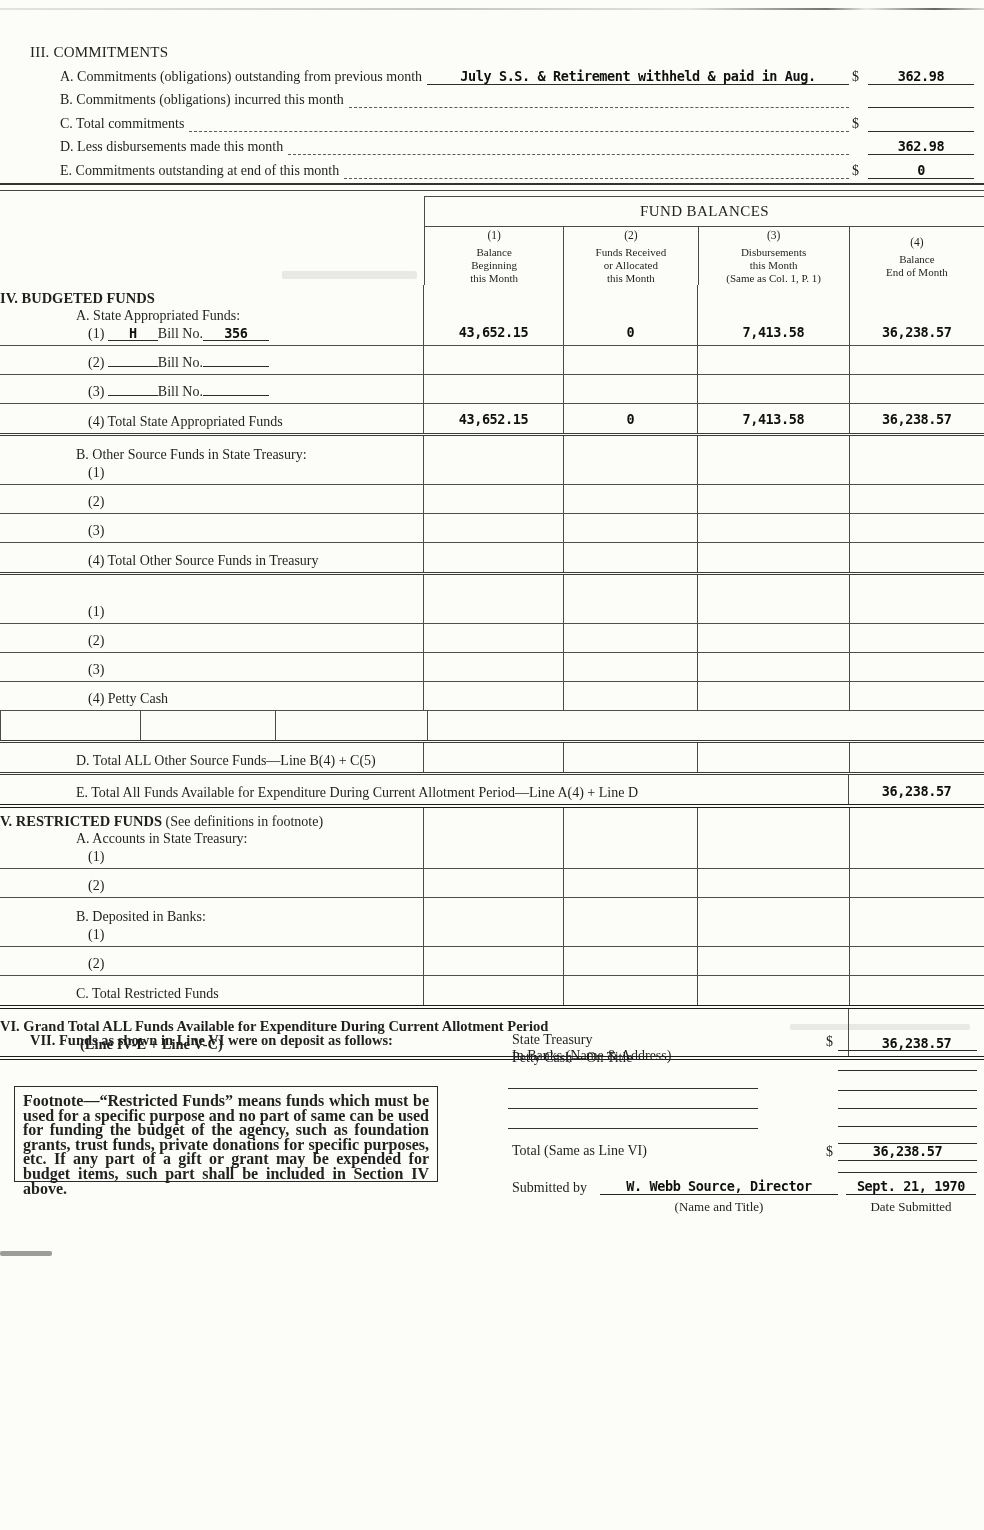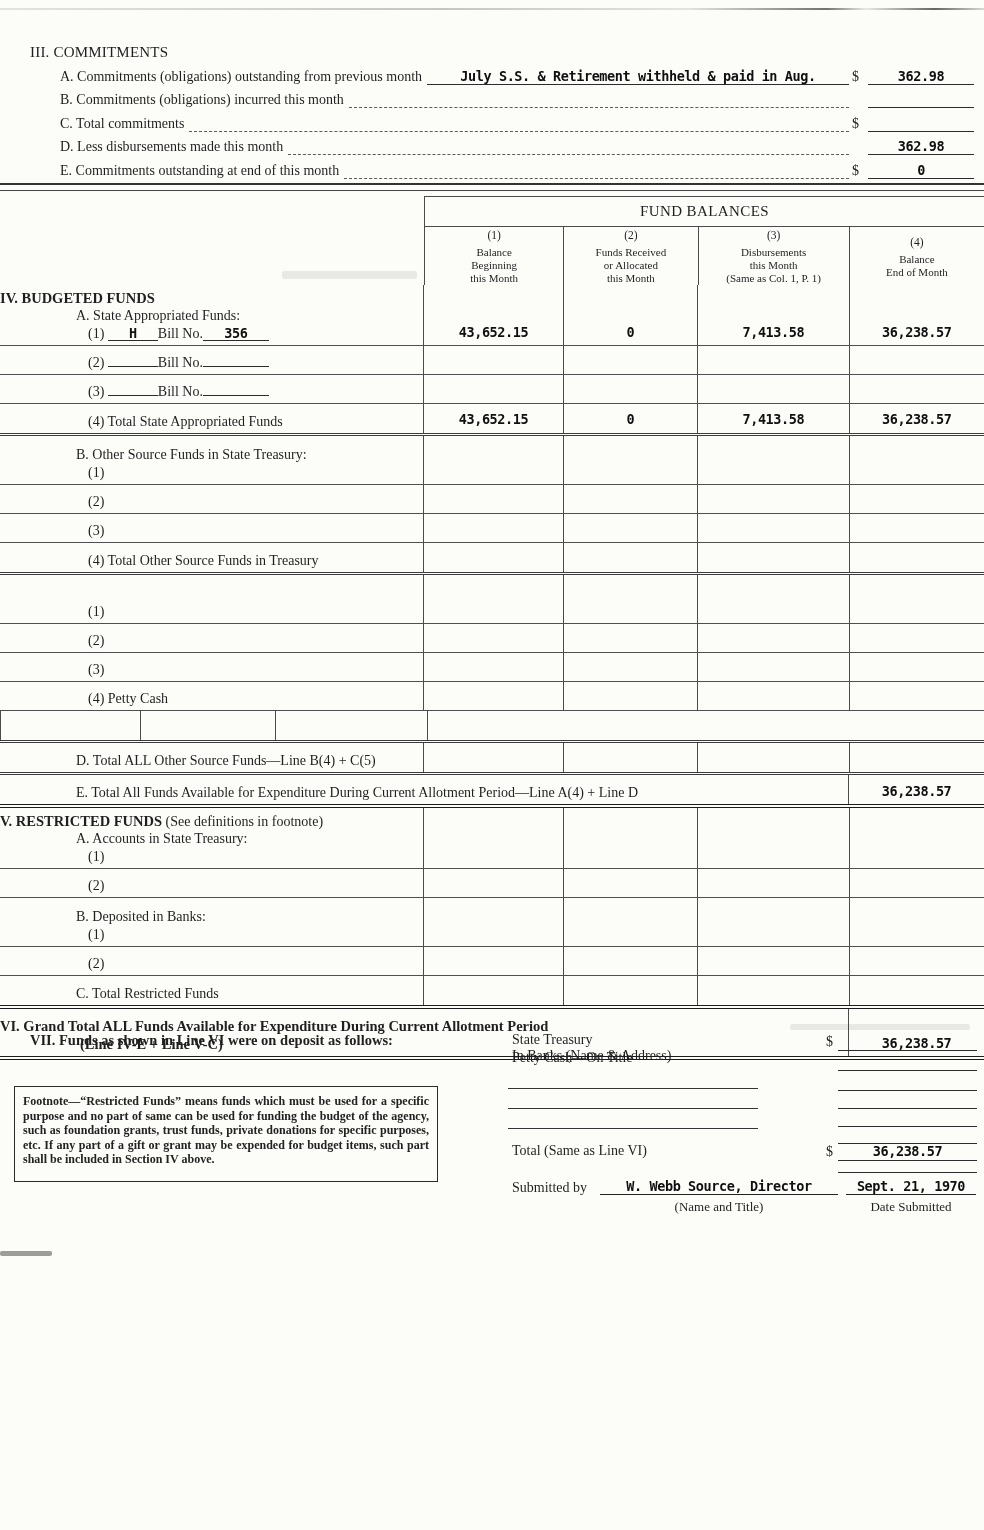--- a/index.html
+++ b/index.html
@@ -58,21 +58,21 @@
   
   .abs{position:absolute;}
   #vii-title{font-weight:bold;font-size:14.5px;white-space:nowrap;}
   .vii-lab{font-size:14px;white-space:nowrap;}
   .mid-line{position:absolute;border-bottom:1.4px solid #333;width:250px;left:508px;}
   .r-line{position:absolute;left:838px;width:139px;border-bottom:1.4px solid #2c2c2c;
     text-align:center;height:16px;line-height:15px;}
   .r-dollar{position:absolute;left:826px;width:12px;font-size:14px;}
   
   #footnote{position:absolute;left:14px;top:1086px;width:406px;height:82px;
-    border:1.6px solid #2a2a2a;padding:7px 8px 5px 8px;font-size:12px;font-weight:bold;
+    border:1.6px solid #2a2a2a;padding:7px 8px 5px 8px;font-size:16px;font-weight:bold;
     line-height:14.6px;text-align:justify;color:#222;}
   
   #submitted-label{font-size:14px;}
   .sig-line{position:absolute;border-bottom:1.6px solid #222;text-align:center;}
   .sig-caption{position:absolute;font-size:13px;text-align:center;}
 </style>
 </head>
 <body>
 
 <div id="page">

